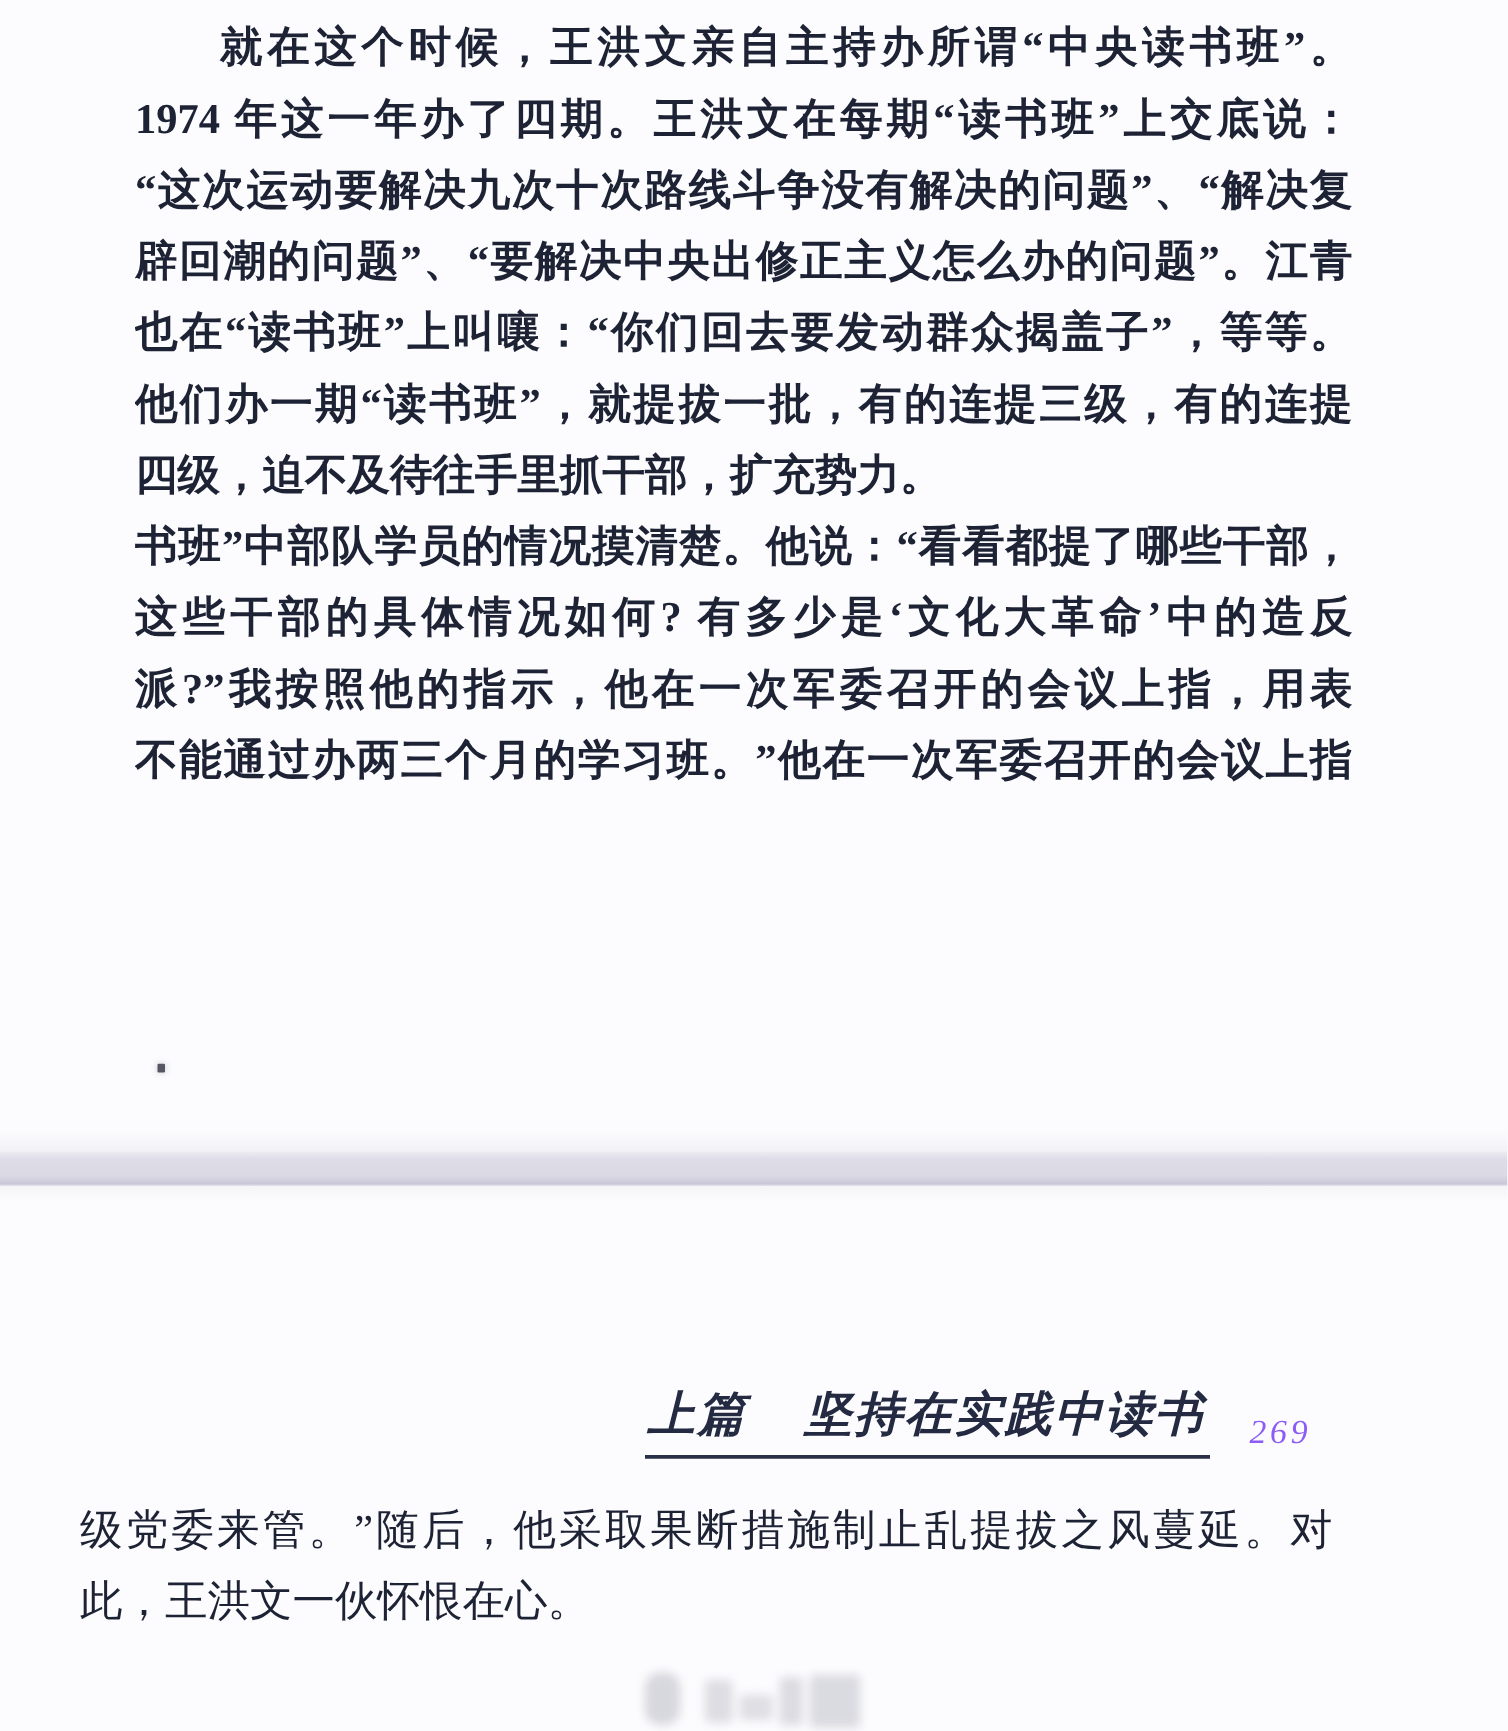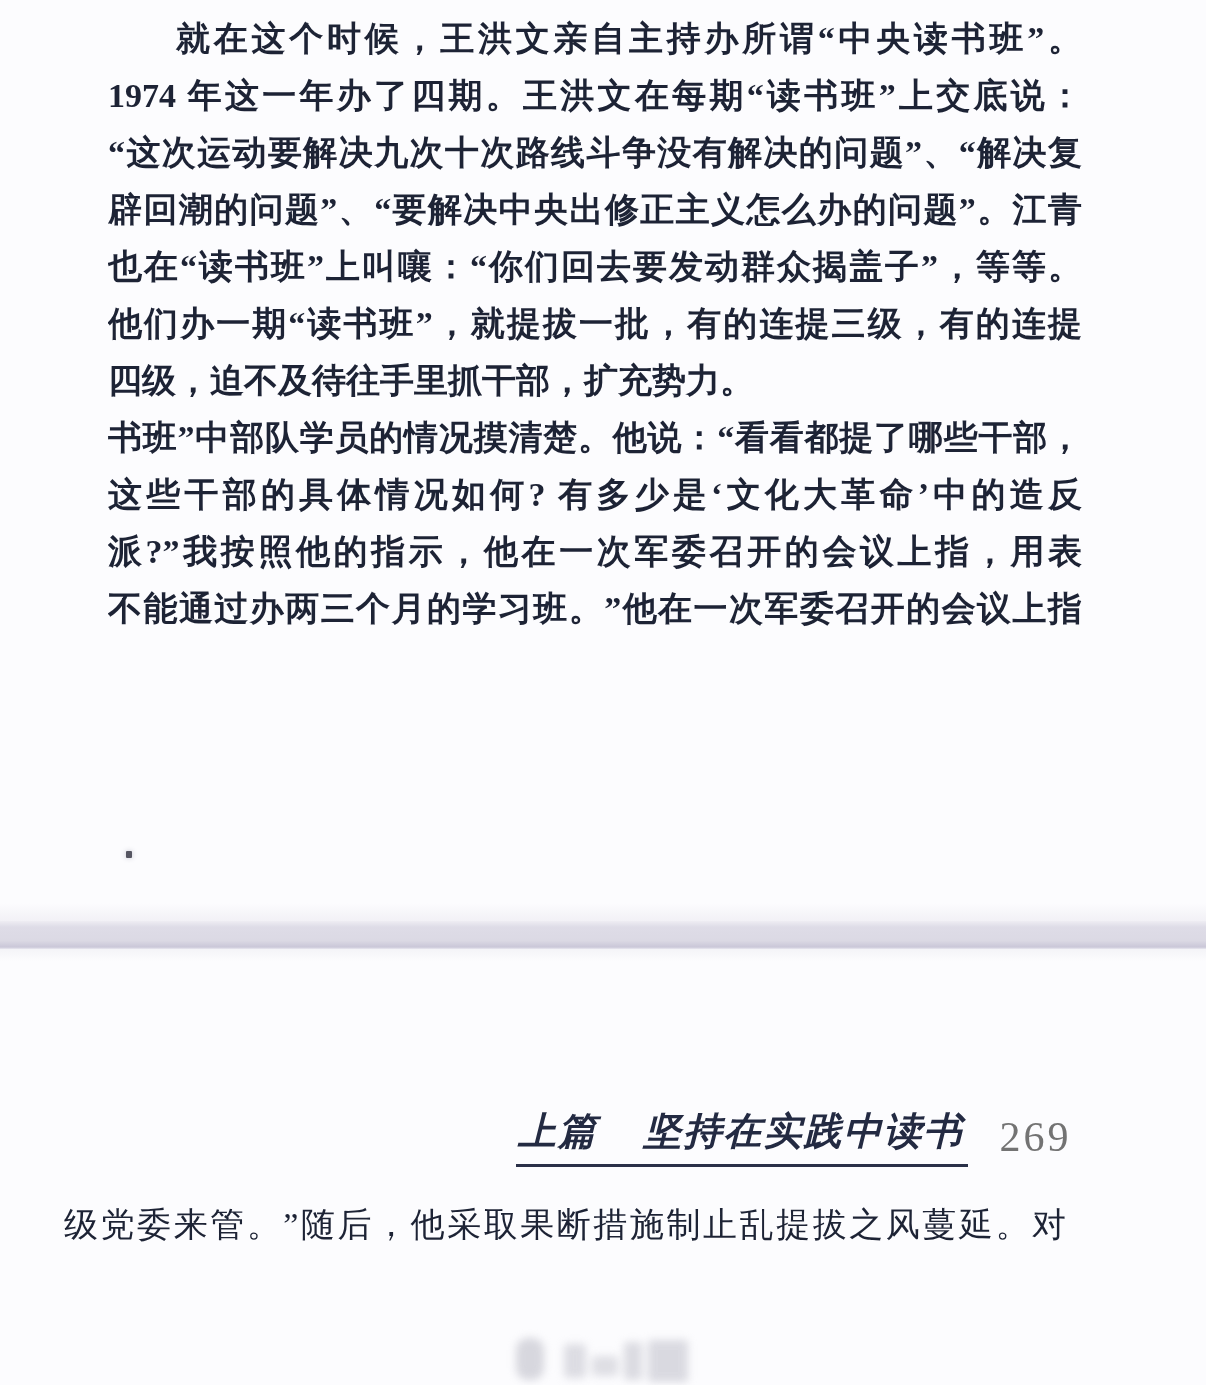--- a/index.html
+++ b/index.html
@@ -83,23 +83,24 @@
     font-weight: bold;
     font-style: italic;
     letter-spacing: 2px;
     color: #232a42;
     border-bottom: 3px solid #2a3048;
     padding: 0 4px 7px 2px;
     white-space: nowrap;
   }
   .header-title { margin-left: 34px; }
   .header-num {
-    font-size: 42px;
+    font-size: 27px;
+    font-style: italic;
     letter-spacing: 3px;
-    color: #737373;
+    color: #8b5cf6;
     margin-left: 32px;
     padding-bottom: 6px;
   }
 
   
   .watermark {
     position: absolute;
     left: 512px; top: 1336px;
     width: 190px; height: 49px;
     filter: blur(4px);
@@ -143,20 +144,21 @@
 <div class="page-header">
   <span class="header-cn">
     <span>上篇</span>
     <span class="header-title">坚持在实践中读书</span>
   </span>
   <span class="header-num">269</span>
 </div>
 
 <div class="bottom-text">
   <div class="line">级党委来管。”随后，他采取果断措施制止乱提拔之风蔓延。对</div>
+  <div class="line end">此，王洪文一伙怀恨在心。</div>
 </div>
 
 <div class="watermark">
   <div class="wm-pill"></div>
   <div class="wm-bar1"></div>
   <div class="wm-bar2"></div>
   <div class="wm-bar3"></div>
   <div class="wm-bar4"></div>
 </div>
 

